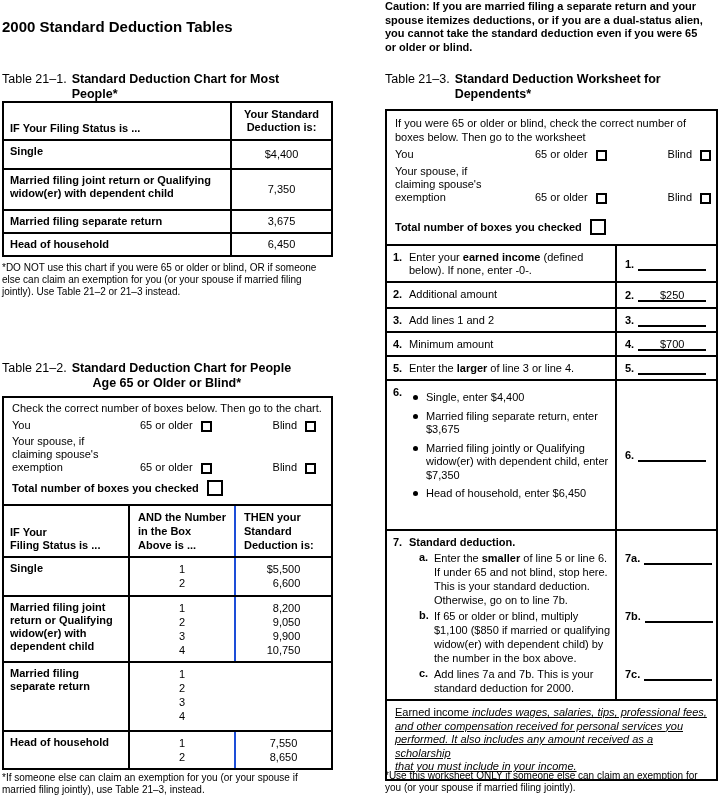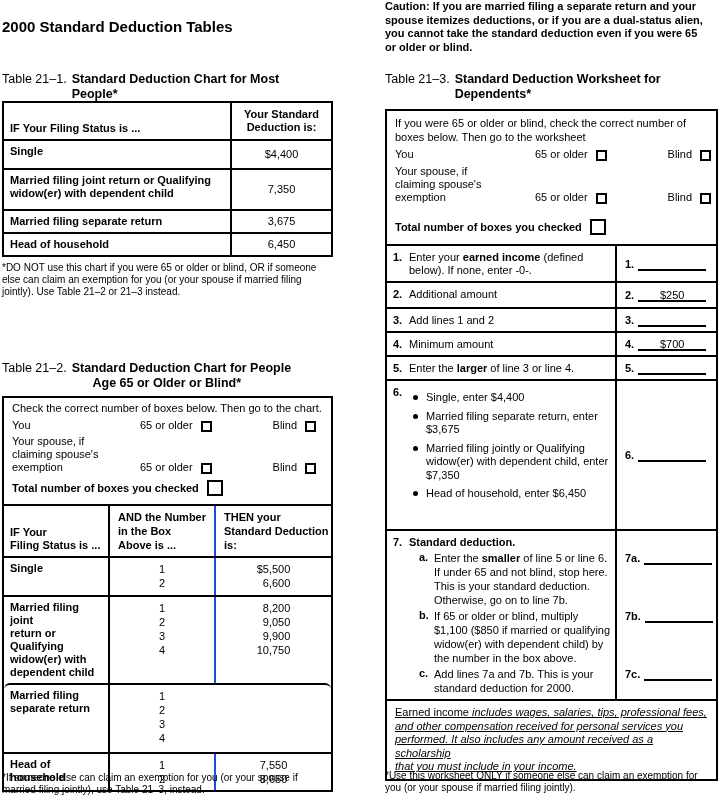--- a/index.html
+++ b/index.html
@@ -51,29 +51,29 @@
   .who  { width: 128px; flex: none; }
   .who3 { width: 140px; flex: none; }
   .older-lbl { flex: none; }
   .cb-after { margin-left: 8px; }
   .blind-lbl { margin-left: 26px; flex: none; padding-left: 35px; }
   .totalrow { display: flex; align-items: center; margin-top: 6px; font-weight: bold; }
   .totalrow .cb-big { margin-left: 8px; }
 
   
   .t2-row { display: flex; border-top: 2px solid #000; }
-  .t2-c1 { width: 104px; padding: 4px 6px; font-weight: bold; white-space: pre-line; }
+  .t2-c1 { width: 124px; padding: 4px 6px; font-weight: bold; white-space: pre-line; }
   .t2-c2 { width: 106px; border-left: 2px solid #000; text-align: center; padding: 4px 2px; line-height: 14px; white-space: pre-line; }
   .t2-c3 { flex: 1; border-left: 2px solid #1d4ed8; text-align: center; padding: 4px 2px; line-height: 14px; }
   .t2-hdr .t2-c1 { display: flex; align-items: flex-end; min-height: 48px; white-space: pre-line; }
   .t2-hdr .t2-c2, .t2-hdr .t2-c3 { font-weight: bold; text-align: left; padding-left: 8px; }
   .amts { display: inline-block; text-align: right; white-space: pre-line; }
   .t2-r0 { min-height: 39px; }
   .t2-r1 { min-height: 62px; }
-  .t2-r2 { min-height: 69px; border-radius: 6px; }
+  .t2-r2 { min-height: 69px; }
   .t2-r3 { min-height: 32px; }
 
   
   .cb-panel3 { padding: 5px 8px 6px 8px; border-bottom: 2px solid #000; min-height: 135px; }
   .cb-panel3 .intro { line-height: 14px; }
   .cb-panel3 .cbrow { margin-top: 4px; }
   .cb-panel3 .totalrow { margin-top: 15px; }
   .cb-panel2 { border-bottom: 2px solid #000; min-height: 108px; }
 
   .ws-row { display: flex; border-bottom: 2px solid #000; }

